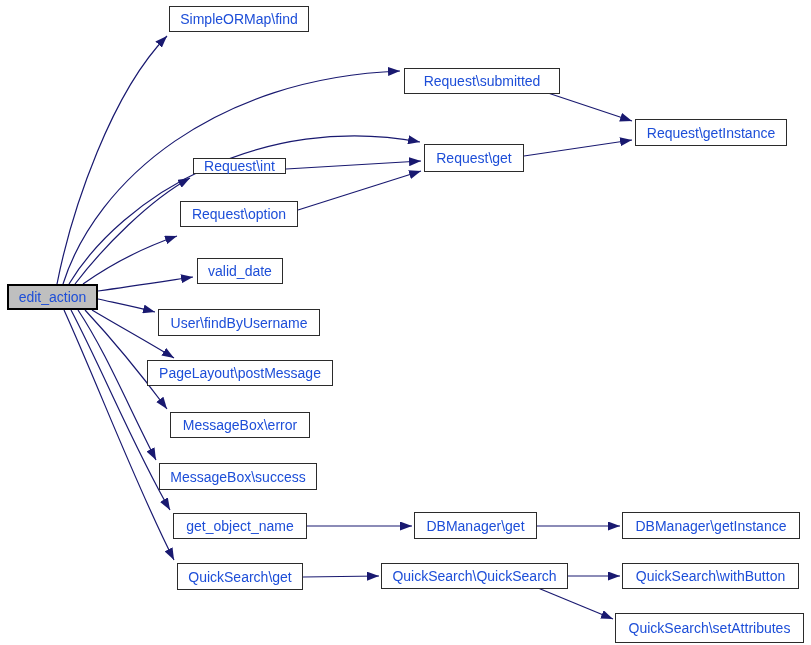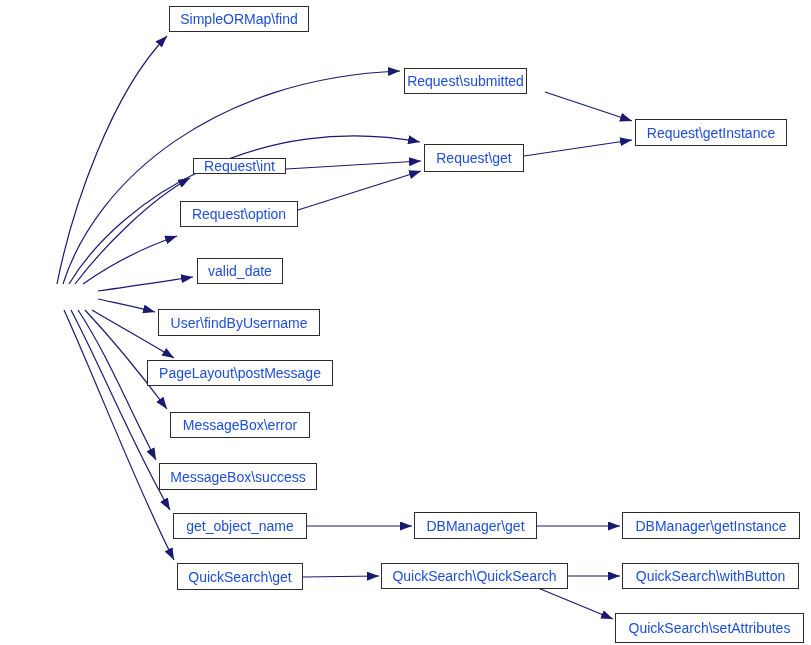--- a/index.html
+++ b/index.html
@@ -55,26 +55,29 @@
     <path marker-end="url(#arrow)" d="M 524 156 L 632 140"></path>
     <path marker-end="url(#arrow)" d="M 286 169 L 421 161"></path>
     <path marker-end="url(#arrow)" d="M 298 210 L 421 171"></path>
     <path marker-end="url(#arrow)" d="M 307 526 L 412 526"></path>
     <path marker-end="url(#arrow)" d="M 537 526 L 620 526"></path>
     <path marker-end="url(#arrow)" d="M 303 577 L 379 576"></path>
     <path marker-end="url(#arrow)" d="M 568 576 L 620 576"></path>
     <path marker-end="url(#arrow)" d="M 538 588 L 613 619"></path>
   </svg>
 
+  <div class="node highlight" style="left:7px;top:284px;width:91px;height:26px">
+    <span>edit_action</span>
+  </div>
 
   <div class="node" style="left:169px;top:6px;width:140px;height:26px">
     <span>SimpleORMap\find</span>
   </div>
 
-  <div class="node" style="left:404px;top:68px;width:123px;height:26px">
+  <div class="node" style="left:404px;top:68px;width:156px;height:26px">
     <span>Request\submitted</span>
   </div>
 
   <div class="node" style="left:424px;top:144px;width:100px;height:28px">
     <span>Request\get</span>
   </div>
 
   <div class="node" style="left:635px;top:119px;width:152px;height:27px">
     <span>Request\getInstance</span>
   </div>

